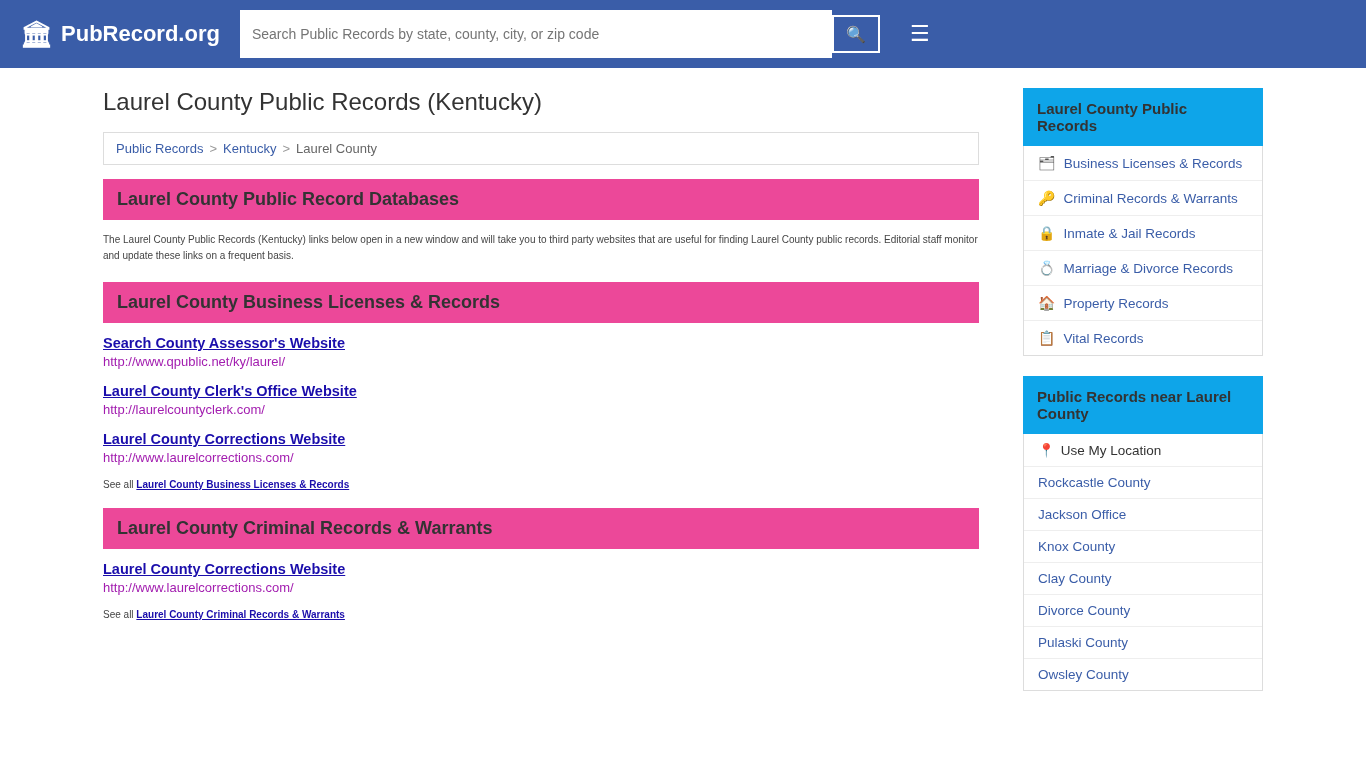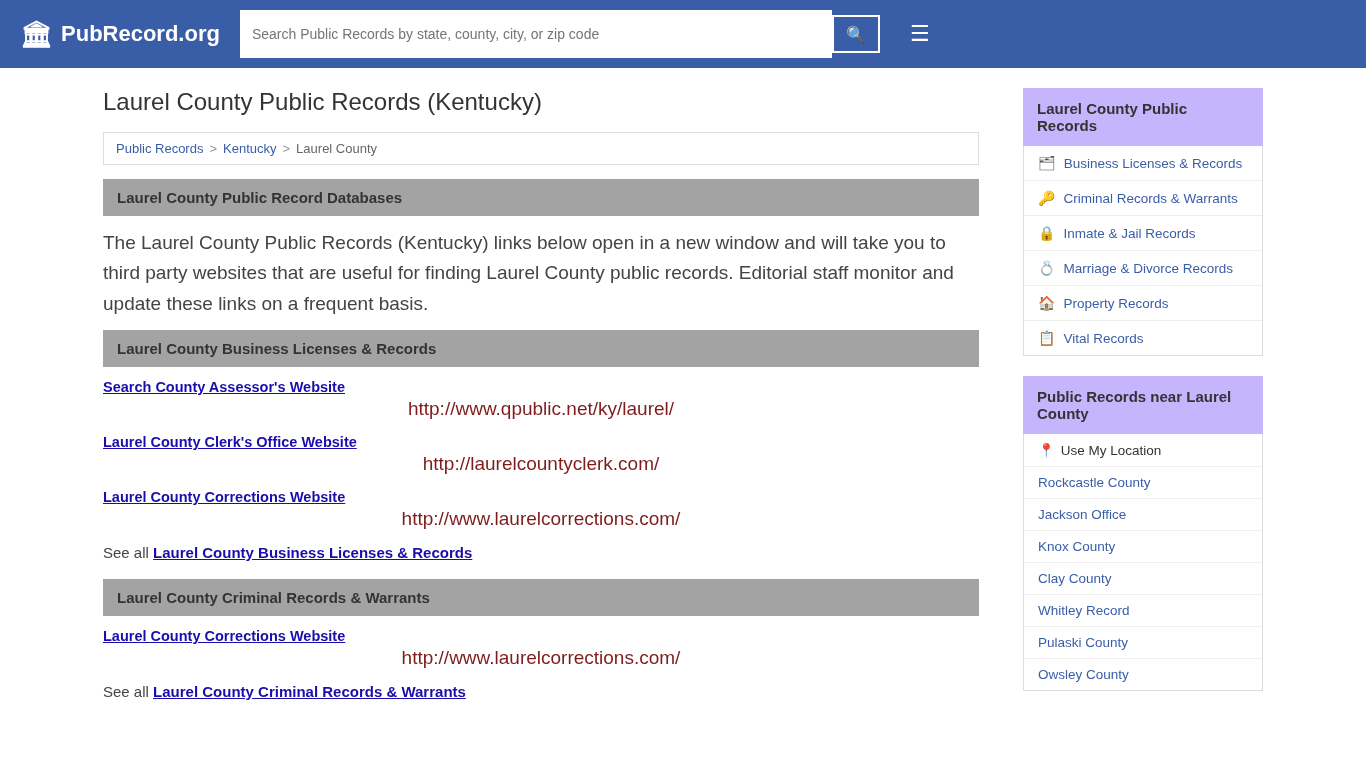--- a/index.html
+++ b/index.html
@@ -100,75 +100,74 @@
     }
 
     .intro-text {
       font-size: 13.5px;
       color: #444;
       line-height: 1.6;
       margin-bottom: 18px;
     }
 
     .section-header {
-      background: #a3a3a3;
+      background: #ec4899;
       padding: 10px 14px;
-      font-size: 15px;
+      font-size: 18px;
       font-weight: bold;
       color: #333;
       margin-bottom: 12px;
     }
 
     .section-desc {
-      font-size: 19px;
+      font-size: 10px;
       color: #444;
       line-height: 1.6;
-      margin-bottom: 11px;
+      margin-bottom: 18px;
     }
 
     .record-link-title {
       font-size: 14.5px;
       font-weight: bold;
       color: #1a0dab;
       text-decoration: underline;
       cursor: pointer;
       display: block;
       margin-bottom: 3px;
     }
     .record-link-url {
-      font-size: 19px;
-      color: #7f1d1d;
+      font-size: 13px;
+      color: #a21caf;
       margin-bottom: 14px;
       display: block;
-      text-align: center;
     }
 
     .see-all-line {
-      font-size: 15px;
+      font-size: 10px;
       color: #444;
       margin-bottom: 18px;
     }
     .see-all-line a {
       color: #1a0dab;
       text-decoration: underline;
       font-weight: bold;
     }
 
     
     .sidebar {
       width: 240px;
       flex-shrink: 0;
     }
 
     .sidebar-box {
       margin-bottom: 20px;
     }
 
     .sidebar-title {
-      background: #c4b5fd;
+      background: #0ea5e9;
       padding: 12px 14px;
       font-size: 15px;
       font-weight: bold;
       color: #333;
       margin-bottom: 0;
     }
 
     .sidebar-list {
       list-style: none;
       border: 1px solid #ddd;
@@ -314,21 +313,21 @@
       <div class="sidebar-title">Public Records near Laurel County</div>
       <ul class="nearby-list">
         <li class="location-item">
           <span>📍</span>
           <span>Use My Location</span>
         </li>
         <li>Rockcastle County</li>
         <li>Jackson Office</li>
         <li>Knox County</li>
         <li>Clay County</li>
-        <li>Whitley Record</li>
+        <li>Divorce County</li>
         <li>Pulaski County</li>
         <li>Owsley County</li>
       </ul>
     </div>
 
   </aside>
 
 </div>
 
 </body></html>

